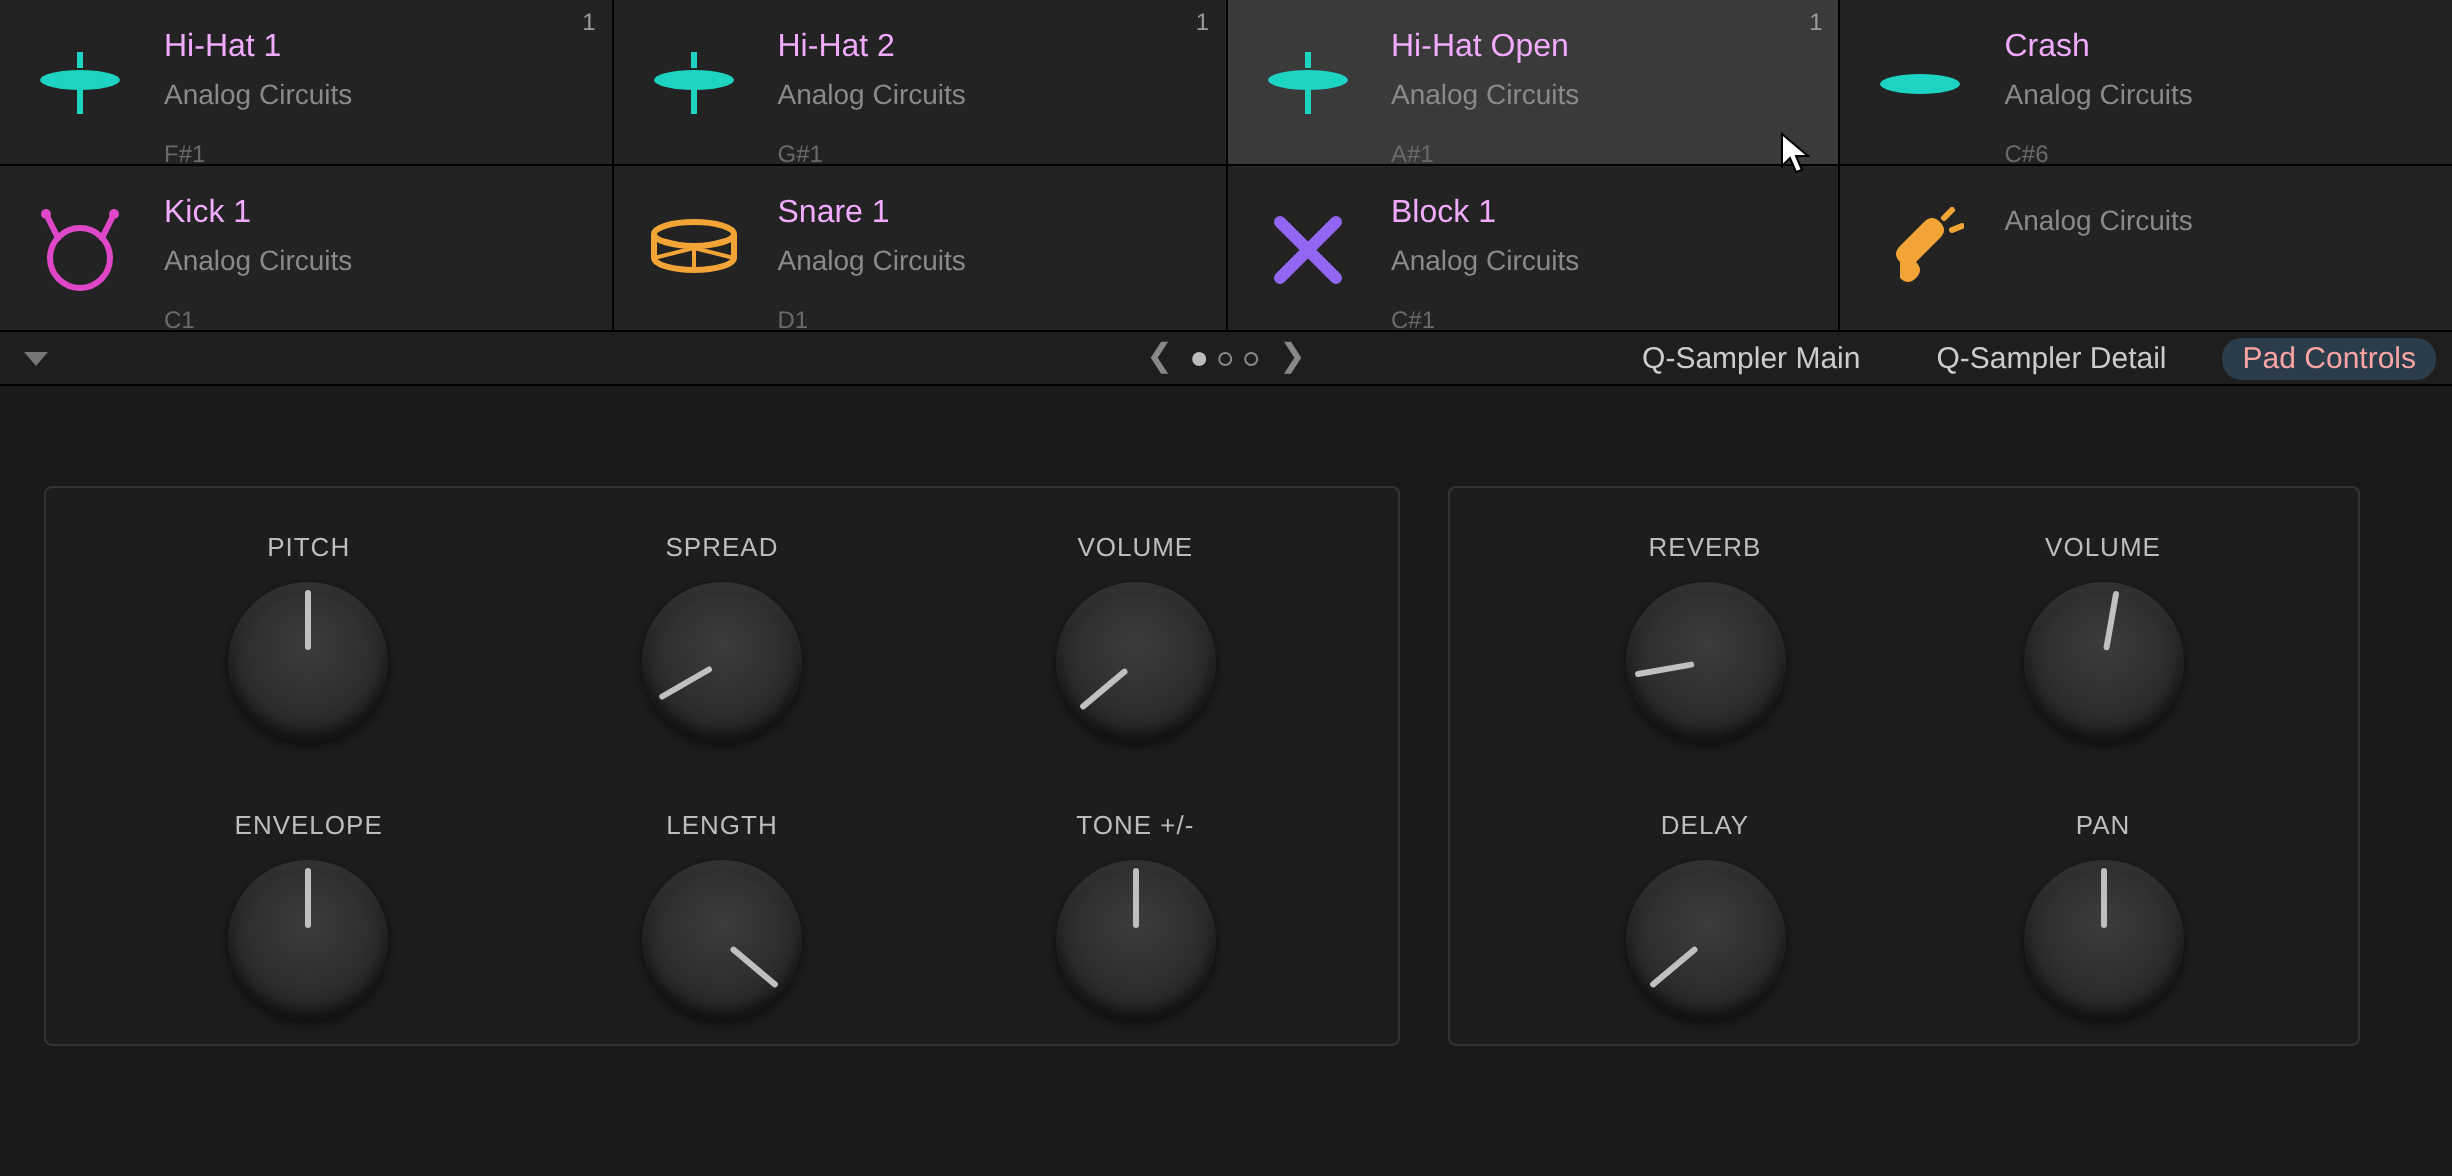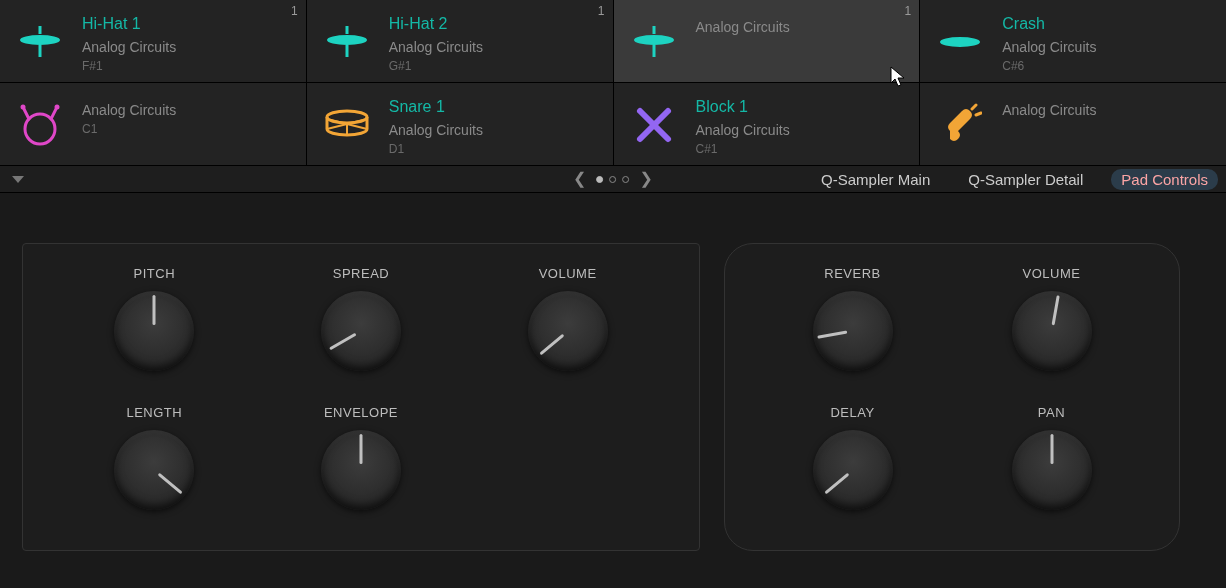--- a/index.html
+++ b/index.html
@@ -34,23 +34,23 @@
     width: 56px;
     height: 56px;
     flex: none;
     display: flex;
     align-items: center;
     justify-content: center;
     margin-right: 14px;
     margin-top: 2px;
   }
   .pad-text { flex: 1; padding-top: 2px; }
-  .pad-name { color: #14b8a6; font-size: 16px; line-height: 20px; }
+  .pad-name { color: #f0abfc; font-size: 16px; line-height: 20px; }
   .pad-sub  { color: #8a8a8a; font-size: 14px; line-height: 18px; margin-top: 4px; }
-  .pad-note { color: #6a6a6a; font-size: 12px; line-height: 14px; margin-top: 3px; }
+  .pad-note { color: #6a6a6a; font-size: 12px; line-height: 14px; margin-top: 14px; }
   .pad-badge {
     position: absolute;
     top: 4px; right: 8px;
     color: #9a9a9a;
     font-size: 12px;
   }
 
   
   .tab-strip {
     height: 28px;
@@ -90,24 +90,24 @@
   
   .panels {
     display: flex;
     padding: 50px 22px 0 22px;
     gap: 24px;
   }
   .panel {
     border: 1px solid #333;
     background: #1d1d1d;
     border-radius: 4px;
-    padding: 22px 28px 40px 28px;
+    padding: 22px 28px 12px 28px;
   }
   .panel.left  { flex: 0 0 678px; }
-  .panel.right { flex: 0 0 456px; border-radius: 29px; }
+  .panel.right { flex: 0 0 456px; }
   .knob-grid {
     display: grid;
     grid-template-rows: repeat(2, auto);
     row-gap: 34px;
   }
   .panel.left .knob-grid  { grid-template-columns: repeat(3, 1fr); }
   .panel.right .knob-grid { grid-template-columns: repeat(2, 1fr); }
   .knob-cell { display: flex; flex-direction: column; align-items: center; }
   .knob-label {
     color: #bdbdbd;
@@ -181,21 +181,23 @@
   </div>
     <div class="pad selected">
     <div class="pad-icon">
         <svg width="48" height="40" viewBox="0 0 48 40">
         <ellipse cx="24" cy="18" rx="20" ry="5" fill="#1dd3c1"></ellipse>
         <rect x="22.5" y="4" width="3" height="8" fill="#1dd3c1"></rect>
         <rect x="22.5" y="23" width="3" height="12" fill="#1dd3c1"></rect>
       </svg>
       </div>
     <div class="pad-text">
-      <div class="pad-sub">Analog Circuits</div>
+      <div class="pad-name">Hi-Hat Open</div>
+      <div class="pad-sub">Analog Circuits</div>
+      <div class="pad-note">A#1</div>
     </div>
     <div class="pad-badge">1</div>
   </div>
     <div class="pad">
     <div class="pad-icon">
         <svg width="48" height="40" viewBox="0 0 48 40">
         <ellipse cx="24" cy="20" rx="20" ry="5" fill="#1dd3c1"></ellipse>
       </svg>
       </div>
     <div class="pad-text">
@@ -209,20 +211,21 @@
     <div class="pad-icon">
         <svg width="48" height="44" viewBox="0 0 48 44">
         <circle cx="24" cy="26" r="15" fill="none" stroke="#e047c8" stroke-width="3"></circle>
         <line x1="13" y1="16" x2="7" y2="4" stroke="#e047c8" stroke-width="3" stroke-linecap="round"></line>
         <line x1="35" y1="16" x2="41" y2="4" stroke="#e047c8" stroke-width="3" stroke-linecap="round"></line>
         <circle cx="7" cy="4" r="2.5" fill="#e047c8"></circle>
         <circle cx="41" cy="4" r="2.5" fill="#e047c8"></circle>
       </svg>
       </div>
     <div class="pad-text">
+      <div class="pad-name">Kick 1</div>
       <div class="pad-sub">Analog Circuits</div>
       <div class="pad-note">C1</div>
     </div>
 
   </div>
     <div class="pad">
     <div class="pad-icon">
         <svg width="50" height="36" viewBox="0 0 50 36">
         <ellipse cx="25" cy="10" rx="20" ry="6" fill="none" stroke="#f2a536" stroke-width="3"></ellipse>
         <path d="M5 10 L5 22 A20 6 0 0 0 45 22 L45 10" fill="none" stroke="#f2a536" stroke-width="3"></path>
@@ -294,25 +297,29 @@
         </div>
         <div class="knob-cell">
       <div class="knob-label">SPREAD</div>
       <div class="knob" style="--rot:-120deg"></div>
         </div>
         <div class="knob-cell">
       <div class="knob-label">VOLUME</div>
       <div class="knob" style="--rot:-130deg"></div>
         </div>
         <div class="knob-cell">
+      <div class="knob-label">ENVELOPE</div>
+      <div class="knob" style="--rot:0deg"></div>
+        </div>
+        <div class="knob-cell">
       <div class="knob-label">LENGTH</div>
       <div class="knob" style="--rot:130deg"></div>
         </div>
         <div class="knob-cell">
-      <div class="knob-label">ENVELOPE</div>
+      <div class="knob-label">TONE +/-</div>
       <div class="knob" style="--rot:0deg"></div>
         </div>
       </div>
   </div>
   <div class="panel right">
     <div class="knob-grid" id="knobs-right">
         <div class="knob-cell">
       <div class="knob-label">REVERB</div>
       <div class="knob" style="--rot:-100deg"></div>
         </div>

